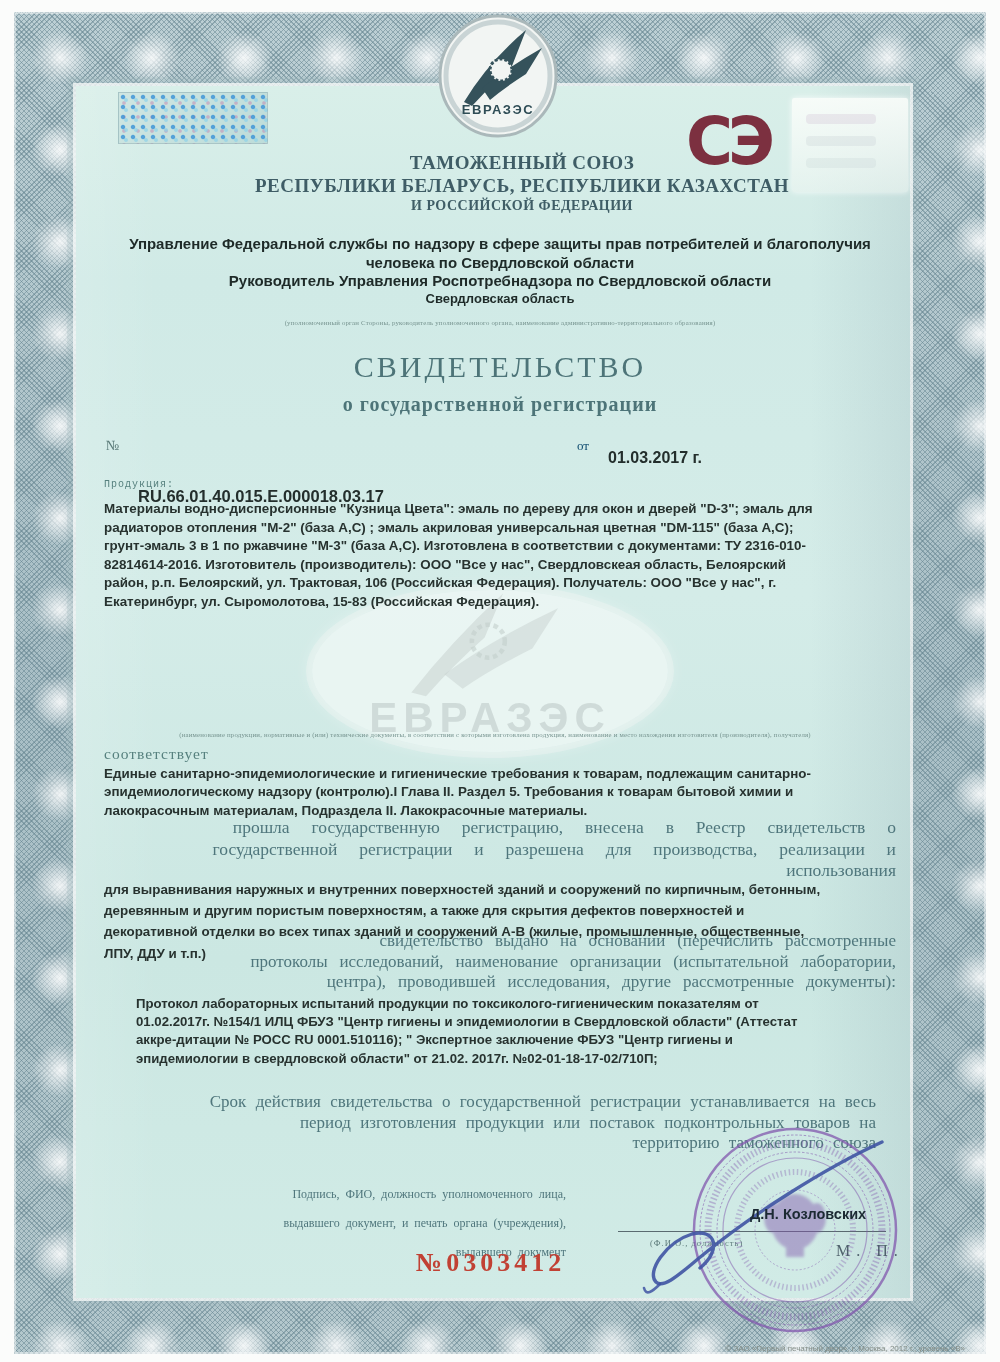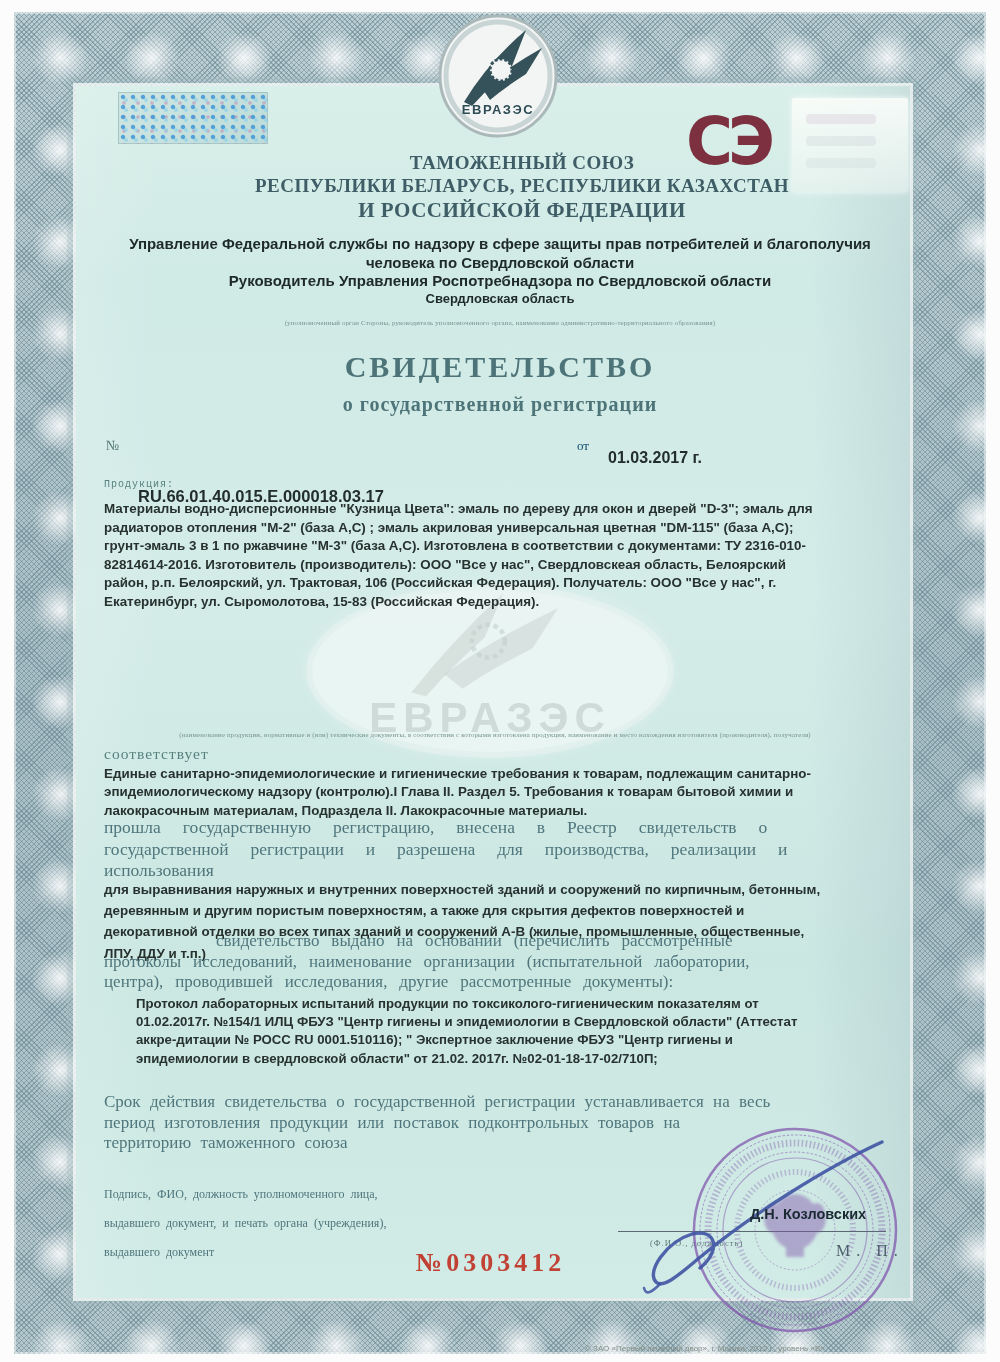--- a/index.html
+++ b/index.html
@@ -16,21 +16,21 @@
   .paper{position:absolute;top:86px;left:76px;right:90px;bottom:64px;
     background:linear-gradient(180deg,#d9efe9 0%,#d0eae6 16%,#d4ece8 42%,#cbe7e2 72%,#d1ebe6 100%);
     box-shadow:0 0 0 3px rgba(250,252,251,.75), 0 0 0 9px rgba(160,185,190,.28);}
   .paper::after{content:"";position:absolute;inset:0;
     background:linear-gradient(90deg, rgba(255,255,255,.12), rgba(255,255,255,0) 10%, rgba(255,255,255,0) 88%, rgba(110,135,150,.14));}
   
   .abs{position:absolute;z-index:2;}
   .preline{white-space:pre-line;}
   .center{text-align:center;}
   .serifhead{font-family:"Liberation Serif",serif;font-weight:bold;color:#3f5d66;letter-spacing:.5px;padding-left:44px;}
-  .formserif{font-family:"Liberation Serif",serif;color:#4f767c;}
+  .formserif{font-family:"Liberation Serif",serif;color:#4f767c;text-align:right;}
   .typed{font-family:"Liberation Sans",sans-serif;font-weight:bold;color:#27322f;}
   .tinynote{font-family:"Liberation Serif",serif;font-size:6.8px;color:#76938f;letter-spacing:.2px;}
   
   .emblem{left:437px;top:14px;width:122px;height:128px;z-index:6;}
   .emblem .oval{position:absolute;inset:0;}
   .emblem .label{position:absolute;left:0;right:0;top:88px;text-align:center;
     font-family:"Liberation Sans",sans-serif;font-weight:bold;font-size:13px;color:#2f4d56;letter-spacing:1.5px;}
   
   .holo{left:118px;top:92px;width:148px;height:50px;z-index:3;
     background:
@@ -45,28 +45,28 @@
     color:#7c3040;letter-spacing:-5px;transform:scaleY(1.02);}
   
   .faded{left:792px;top:98px;width:116px;height:94px;z-index:3;border-radius:2px;
     background:linear-gradient(180deg, rgba(250,253,250,.9), rgba(240,247,243,.55));
     box-shadow:0 0 6px rgba(255,255,255,.8);}
   .faded::before{content:"";position:absolute;left:14px;top:16px;width:70px;height:10px;border-radius:4px;
     background:rgba(185,150,190,.18);box-shadow:0 22px 0 rgba(160,170,180,.15), 0 44px 0 rgba(160,170,180,.12);}
   
   .h-line1{left:0;right:0;top:152px;font-size:19px;}
   .h-line2{left:0;right:0;top:175px;font-size:19px;}
-  .h-line3{left:0;right:0;top:198px;font-size:21px;}
+  .h-line3{left:0;right:0;top:198px;font-size:14px;}
   .auth1{left:80px;right:80px;top:234px;font-size:15px;line-height:19px;font-weight:bold;color:#1e2a28;}
   .auth2{left:80px;right:80px;top:272px;font-size:15px;font-weight:bold;color:#1e2a28;}
   .auth3{left:80px;right:80px;top:291px;font-size:13px;font-weight:bold;color:#1e2a28;}
   .note1{left:90px;right:90px;top:319px;}
   
   .title-main{left:0;right:0;top:350px;font-size:30px;letter-spacing:3px;color:#4d7478;
-    font-family:"Liberation Serif",serif;font-weight:bold;}
+    font-family:"Liberation Serif",serif;font-weight:normal;}
   .title-sub{left:0;right:0;top:393px;font-size:20px;letter-spacing:1px;color:#4d7478;
     font-family:"Liberation Serif",serif;font-weight:bold;}
   
   .num-label{left:106px;top:438px;font-size:14px;color:#5a7a78;font-family:"Liberation Serif",serif;}
   .num-value{left:138px;top:447px;font-size:16.5px;font-weight:bold;color:#232e2c;margin-top:40px;}
   .date-label{left:577px;top:438px;font-size:13px;color:#0c4a6e;font-family:"Liberation Serif",serif;}
   .date-value{left:608px;top:449px;font-size:16px;font-weight:bold;color:#232e2c;}
   
   .product-label{left:104px;top:479px;font-size:10px;color:#56807e;font-family:Liberation Mono, monospace;letter-spacing:1px;}
   .product-text{left:104px;top:500px;width:786px;font-size:13.4px;line-height:18.5px;}
@@ -89,21 +89,21 @@
   
   .watermark{left:312px;top:590px;width:356px;height:162px;border-radius:50%;z-index:1;
     background:rgba(248,251,250,.6);box-shadow:0 0 0 6px rgba(238,244,242,.45), 0 0 18px rgba(255,255,255,.5);}
   .watermark .label{position:absolute;left:0;right:0;top:104px;text-align:center;
     font-family:"Liberation Sans",sans-serif;font-weight:bold;font-size:42px;letter-spacing:6px;
     color:rgba(206,217,215,.95);}
   .watermark svg{position:absolute;left:70px;top:-12px;}
   
   .stamp{left:640px;top:1116px;z-index:5;}
   .signature{left:600px;top:1116px;z-index:6;}
-  .footer-print{left:585px;top:1344px;width:380px;font-size:8px;color:#858e88;text-align:left;z-index:2;}
+  .footer-print{left:585px;top:1344px;width:380px;font-size:8px;color:#858e88;text-align:right;z-index:2;}
 </style>
 </head>
 <body>
 
 <div class="cert">
 
   <div class="frame"></div>
   <div class="paper"></div>
 
   <div class="abs watermark">

